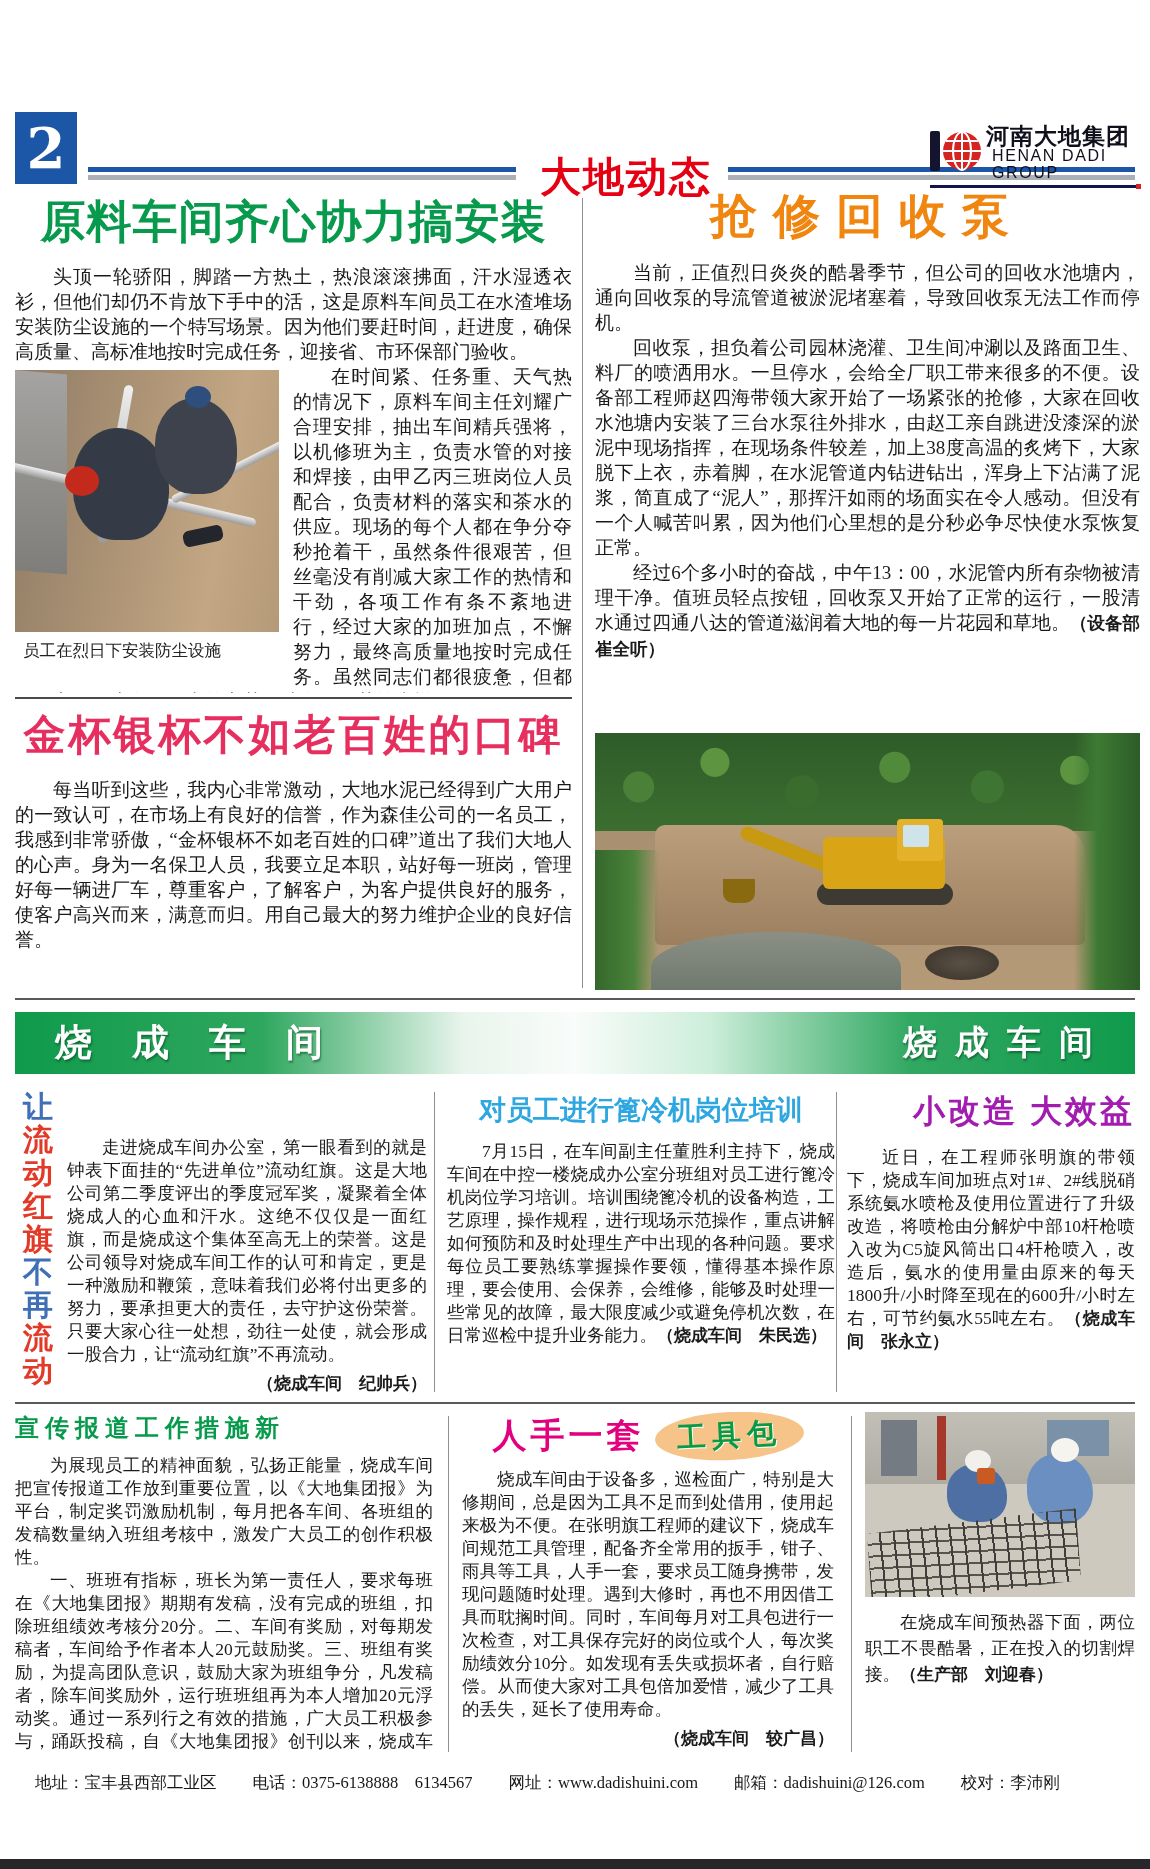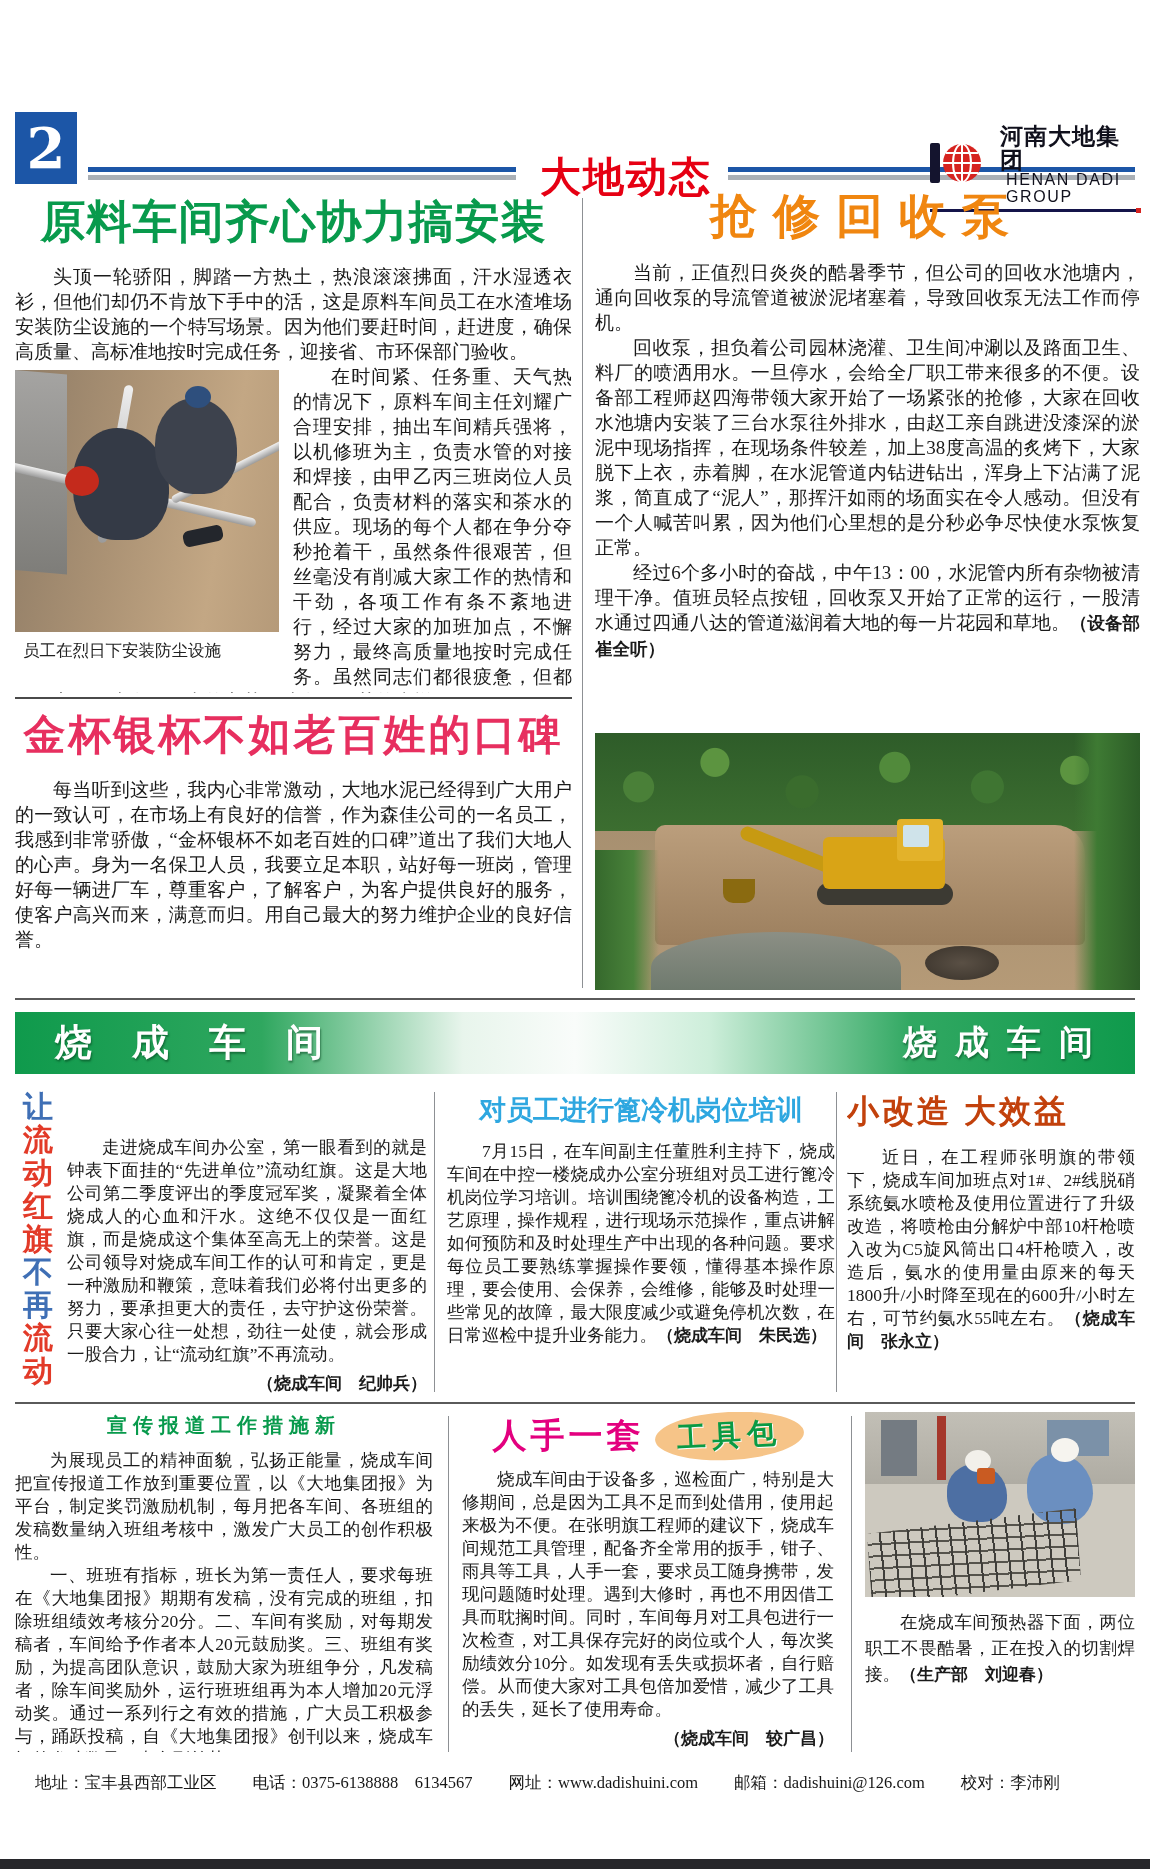--- a/index.html
+++ b/index.html
@@ -12,21 +12,21 @@
            color:#fff;font-family:"DejaVu Serif",serif;font-weight:bold;font-size:56px;
            display:flex;align-items:center;justify-content:center;}
   .rule{position:absolute;height:13px;}
   .rule .b{height:5px;background:#1c56a7;}
   .rule .g{height:5px;background:#aab0b6;margin-top:3px;}
   .rule-left{left:88px;top:167px;width:428px;}
   .rule-right{left:728px;top:167px;width:407px;}
   .section-title{position:absolute;left:528px;top:150px;width:196px;text-align:center;
            color:#e60013;font-size:41px;font-weight:bold;letter-spacing:2px;background:#fff;}
   .logo{position:absolute;left:930px;top:124px;width:210px;}
-  .logo-row{display:flex;align-items:center;gap:18px;}
+  .logo-row{display:flex;align-items:center;gap:4px;}
   .logo-texts{display:flex;flex-direction:column;line-height:1.05;}
   .logo-cn{font-size:23px;font-weight:bold;color:#10101c;letter-spacing:1px;}
   .logo-en{font-size:16px;font-weight:normal;color:#10101c;letter-spacing:1.6px;margin-left:6px;}
   .logo-under{height:3px;background:#14144a;margin-top:3px;position:relative;}
   .logo-under i{position:absolute;right:-1px;top:-1px;width:5px;height:5px;background:#d6231f;}
 
   
   .bodytxt{font-size:19px;line-height:25px;text-align:justify;}
   .bodytxt p{margin:0;text-indent:2em;}
   .byline-inline{font-family:"Liberation Sans",sans-serif;font-weight:bold;font-size:17.5px;}
@@ -120,25 +120,25 @@
   .b1{left:0;width:418px;height:340px;}
   .b2{left:447px;width:372px;height:340px;}
   .b3{left:850px;width:270px;height:340px;}
   .bvd1{left:433px;height:336px;} .bvd2{left:836px;height:336px;}
 
   .vtitle{position:absolute;left:0;top:2px;width:46px;display:flex;flex-direction:column;align-items:center;}
   .vtitle span{font-family:"Liberation Sans",sans-serif;font-weight:bold;font-size:30px;line-height:33px;}
   .vt-blue{color:#3f6fb5;} .vt-red{color:#e23a28;}
   .m1-text{margin-left:52px;margin-top:48px;}
   .m2-title{text-align:center;color:#2ea7e0;font-size:27px;font-weight:bold;margin:4px 0 12px;}
-  .m3-title{text-align:left;color:#c2410c;font-size:32px;font-weight:bold;letter-spacing:3px;margin:2px 0 12px;}
+  .m3-title{text-align:right;color:#a21caf;font-size:32px;font-weight:bold;letter-spacing:3px;margin:2px 0 12px;}
   .byline-r{text-align:right;margin-top:6px;}
   .byline-sm{font-family:"Liberation Sans",sans-serif;font-weight:bold;font-size:17px;}
 
-  .b1-title{text-align:center;color:#089a4c;font-size:20px;font-weight:bold;letter-spacing:6px;margin:0 0 10px;}
+  .b1-title{color:#089a4c;font-size:24px;font-weight:bold;letter-spacing:6px;margin:0 0 10px;}
   .b2-titlerow{display:flex;align-items:center;justify-content:center;gap:10px;margin:0 0 8px;}
   .b2-pink{color:#e3007f;font-size:34px;font-weight:bold;letter-spacing:4px;}
   .b2-oval{background:#f6c488;border-radius:50%;padding:4px 22px;transform:rotate(-3deg);}
   .b2-oval span{color:#0a9a44;font-size:29px;font-weight:bold;letter-spacing:6px;text-shadow:1px 1px 0 #fff;}
   .caption3{font-size:17.5px;line-height:26px;text-align:justify;margin-top:12px;text-indent:2em;}
 
   
   .footer{position:absolute;left:35px;top:1772px;width:1090px;display:flex;gap:36px;
           font-size:16.5px;color:#161616;}
   .bottombar{position:absolute;left:0;top:1859px;width:1150px;height:10px;background:#27272b;}

